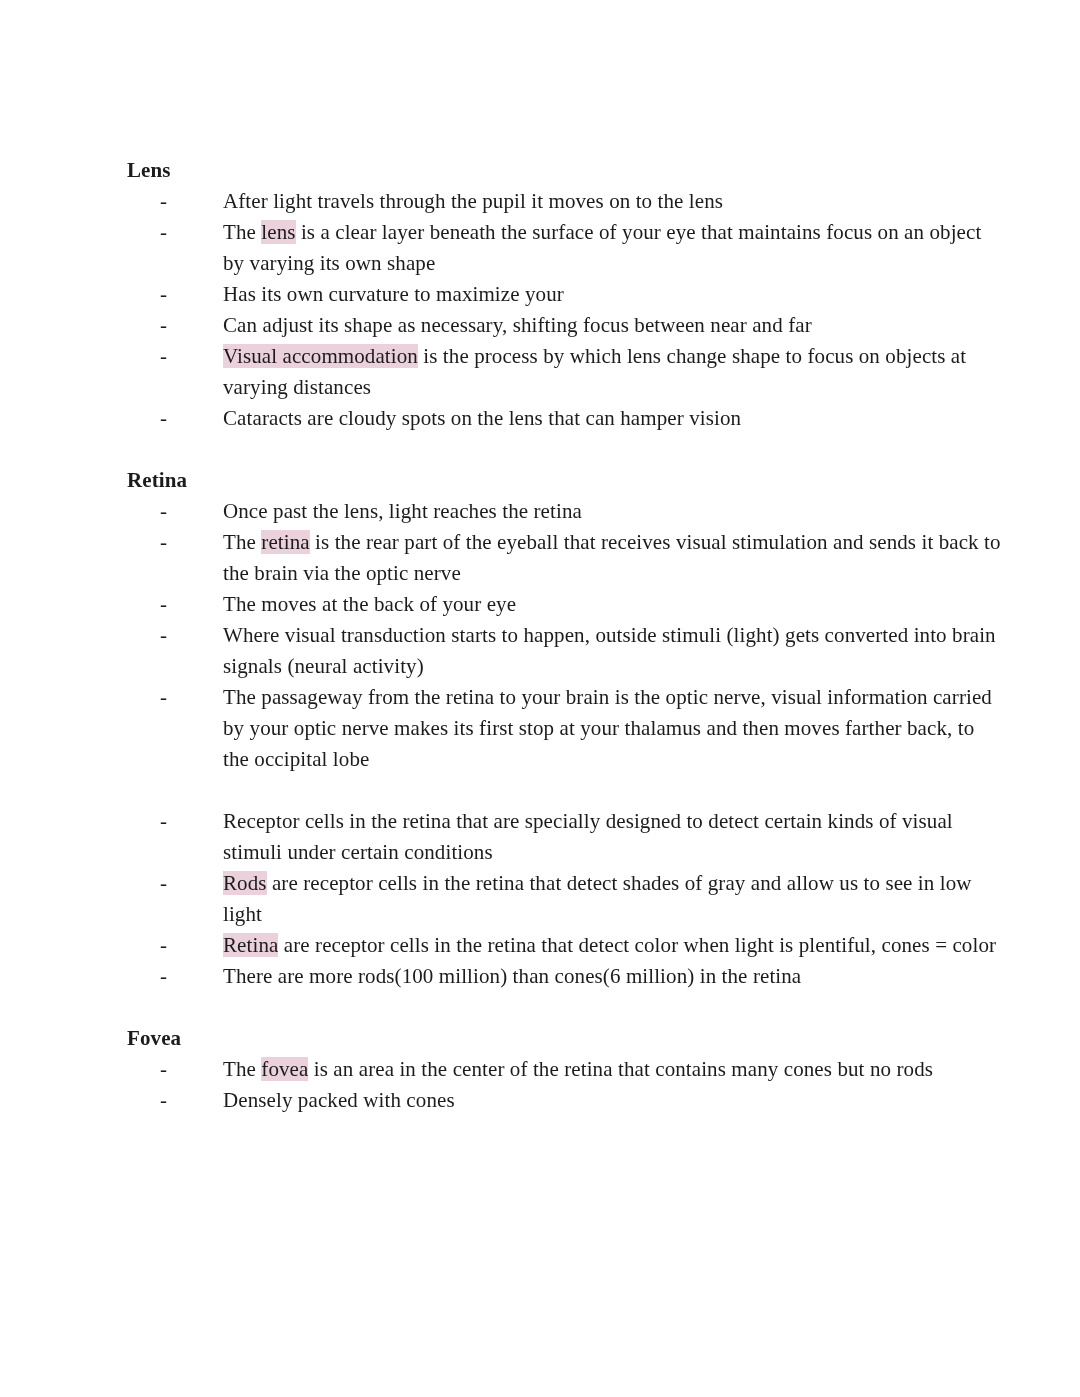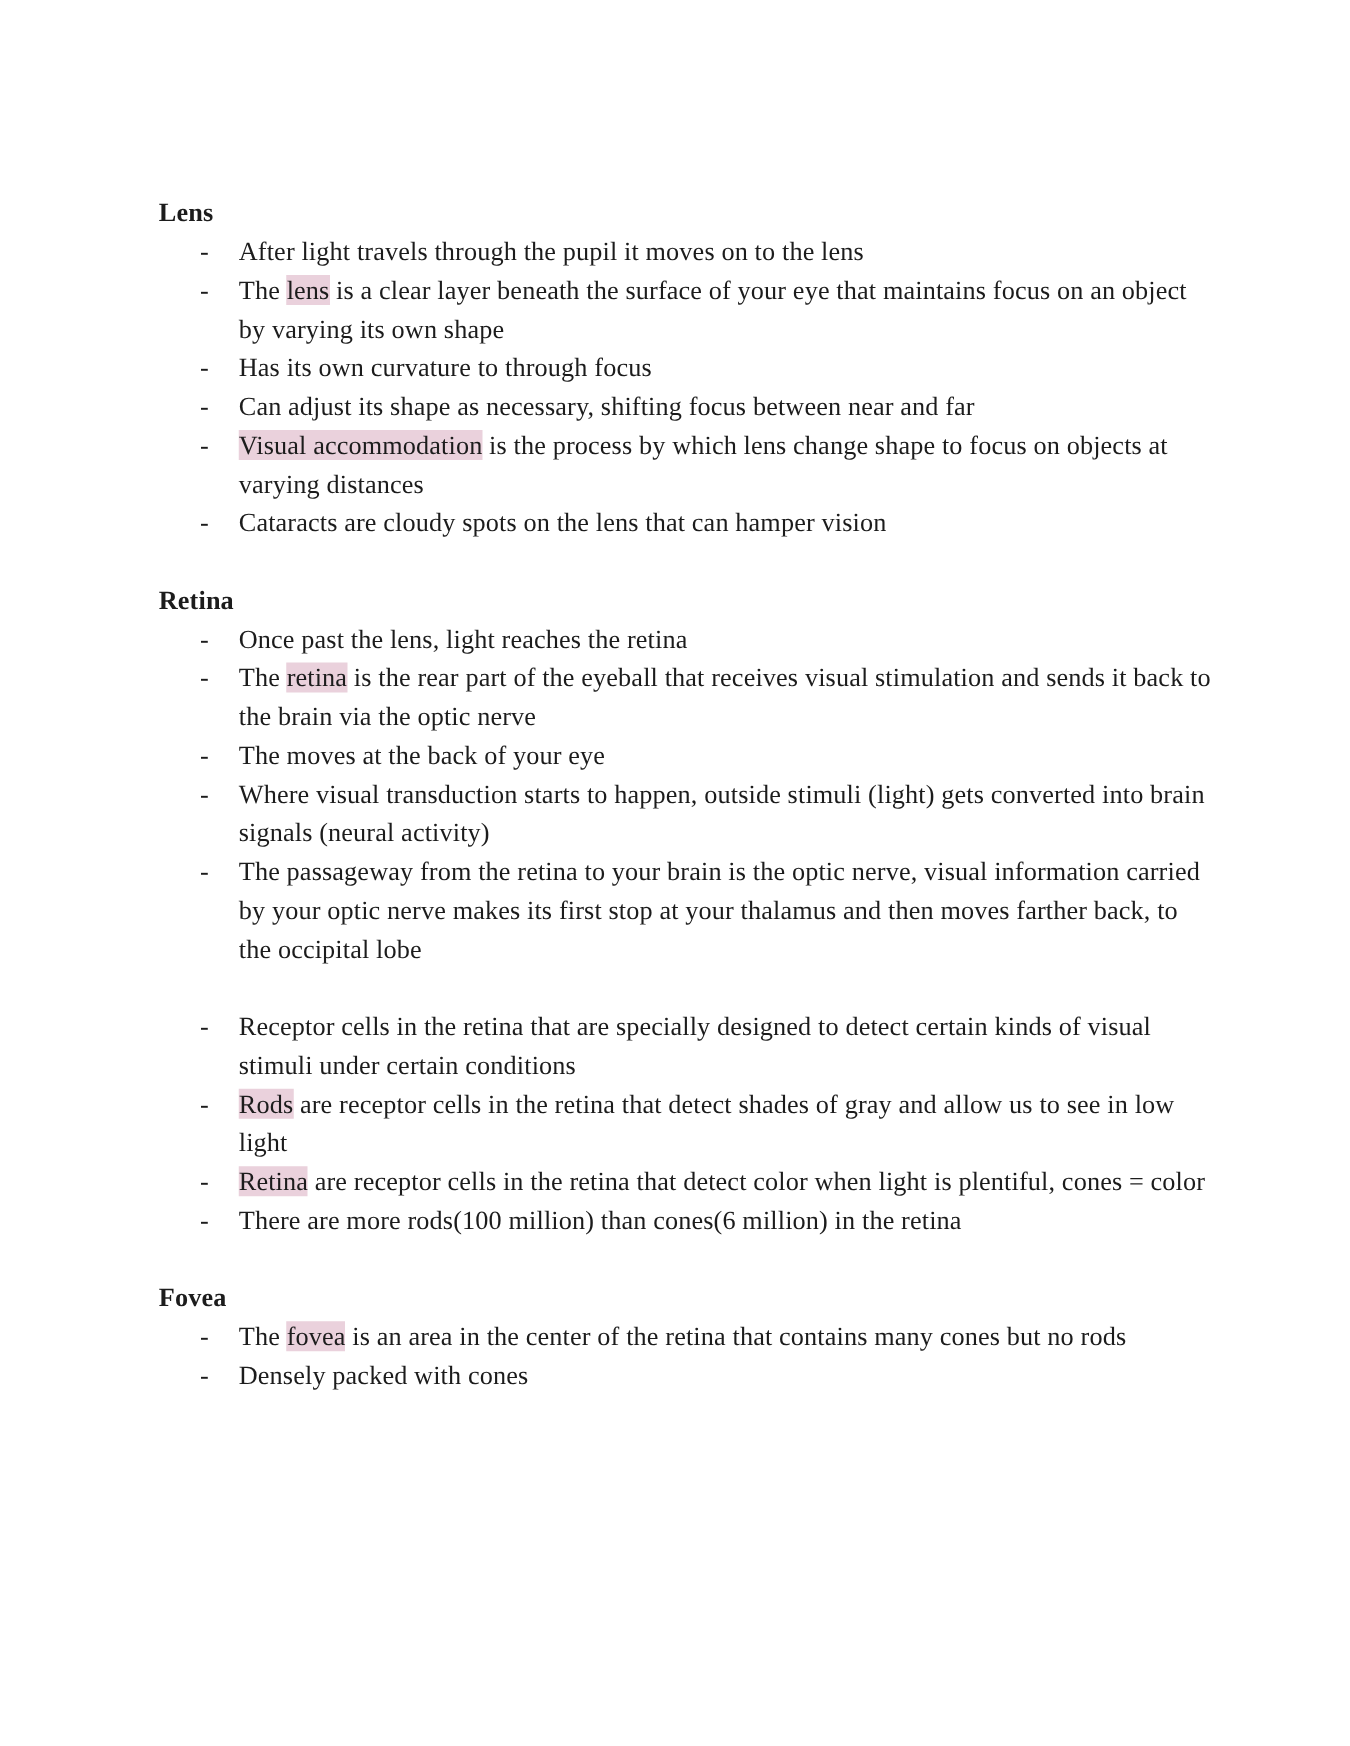--- a/index.html
+++ b/index.html
@@ -7,21 +7,21 @@
     padding: 0;
     background: #ffffff;
   }
   .page {
     position: relative;
     width: 1080px;
     height: 1397px;
     margin: 0 auto;
     background: var(--page-bg, #ffffff);
     box-sizing: border-box;
-    padding: 155px 110px 60px 127px;
+    padding: 155px 79px 60px 127px;
     overflow: hidden;
   }
   .doc {
     font-family: "Liberation Serif", "DejaVu Serif", serif;
     font-size: 21px;
     line-height: 31px;
     color: var(--text-color, #1c1c1c);
     letter-spacing: 0.1px;
   }
   .section + .section {
@@ -35,20 +35,21 @@
     align-items: flex-start;
     padding-left: 33px; 
   }
   .bullet-dash {
     flex: 0 0 31px;
     width: 31px;
   }
   .bullet-text {
     flex: 1 1 auto;
     min-width: 0;
+    margin-left: 32px;
   }
   .hl {
     background-color: var(--hl-color, #ead1dc);
   }
 </style>
 </head>
 <body>
 
 <div class="page">
   <main class="doc" id="doc-content">
@@ -57,21 +58,21 @@
         <div class="list-item">
           <span class="bullet-dash">-</span>
           <span class="bullet-text"><span class="">After light travels through the pupil it moves on to the lens</span></span>
         </div>
         <div class="list-item">
           <span class="bullet-dash">-</span>
           <span class="bullet-text"><span class="">The </span><span class="hl">lens</span><span class=""> is a clear layer beneath the surface of your eye that maintains focus on an object by varying its own shape</span></span>
         </div>
         <div class="list-item">
           <span class="bullet-dash">-</span>
-          <span class="bullet-text"><span class="">Has its own curvature to through focus</span></span>
+          <span class="bullet-text"><span class="">Has its own curvature to maximize your</span></span>
         </div>
         <div class="list-item">
           <span class="bullet-dash">-</span>
           <span class="bullet-text"><span class="">Can adjust its shape as necessary, shifting focus between near and far</span></span>
         </div>
         <div class="list-item">
           <span class="bullet-dash">-</span>
           <span class="bullet-text"><span class="hl">Visual accommodation</span><span class=""> is the process by which lens change shape to focus on objects at varying distances</span></span>
         </div>
         <div class="list-item">

